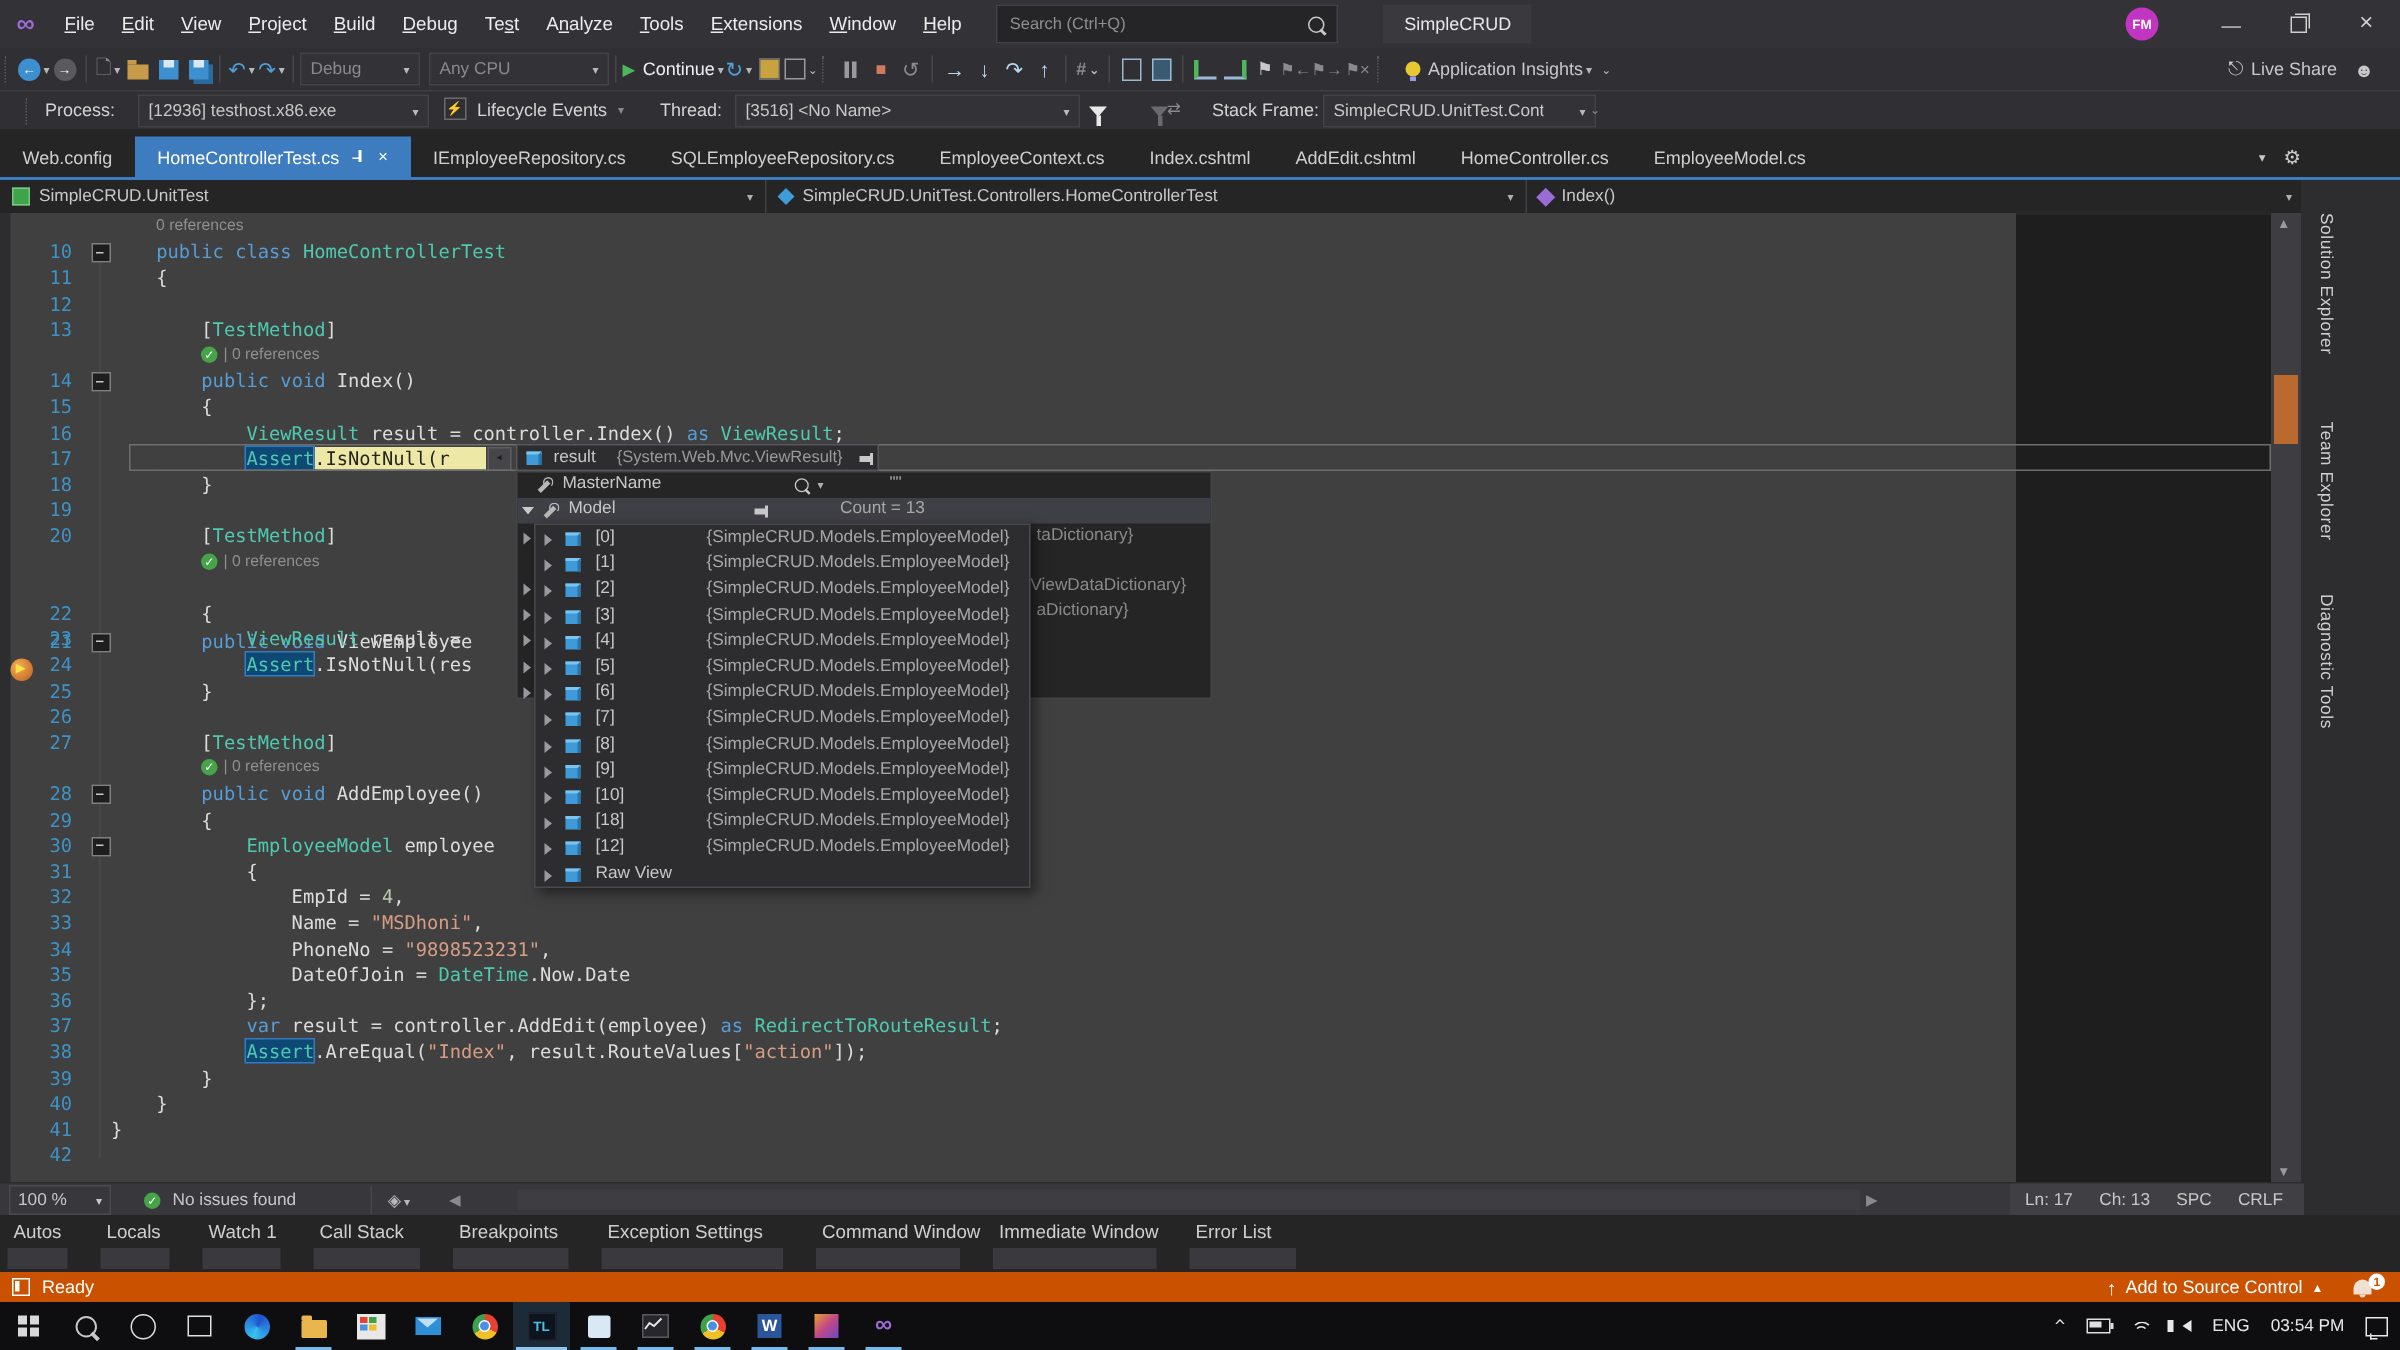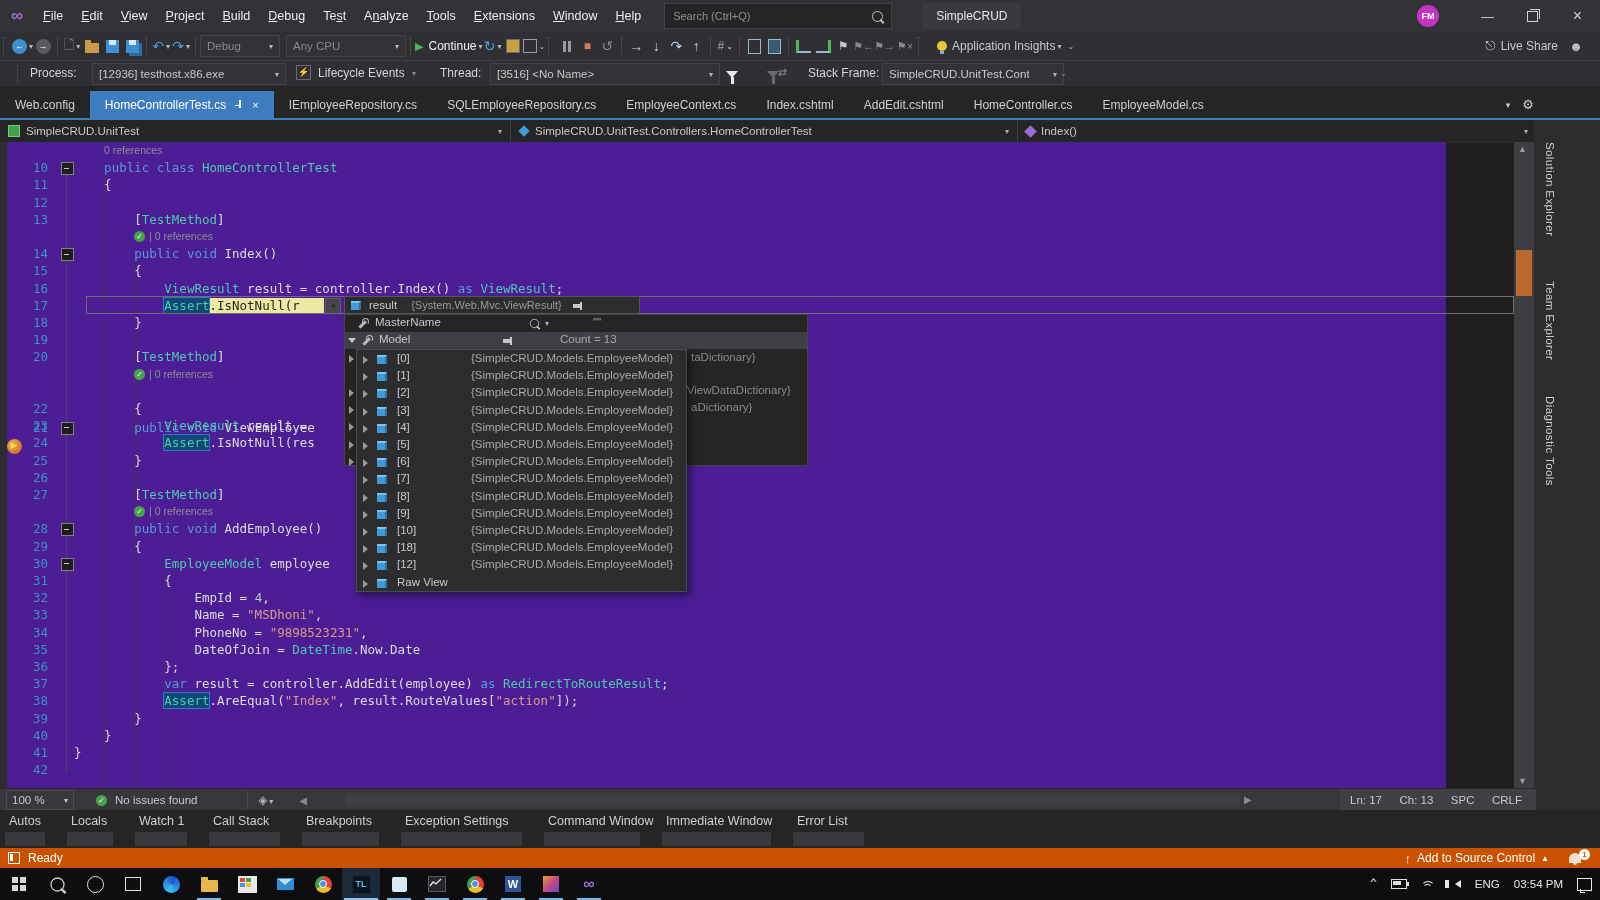--- a/index.html
+++ b/index.html
@@ -57,21 +57,21 @@
   #tabstrip-right{margin-left:auto;display:flex;align-items:center;height:27px;padding-right:66px;gap:12px;color:#C8C8C8;}
   
   #breadcrumb{position:absolute;left:0;top:120px;width:1536px;height:22px;background:#252526;display:flex;border-bottom:1px solid #2A2A2B;}
   .crumb{height:22px;display:flex;align-items:center;padding:0 8px;border-right:1px solid #3F3F46;color:#C8C8C8;font-size:11.5px;}
   .crumb .arr{margin-left:auto;font-size:8px;color:#B0B0B0;}
   .ic-proj{width:10px;height:10px;background:#3FA34A;border:1px solid #7CC487;margin-right:6px;}
   .ic-class{width:10px;height:10px;margin-right:6px;background:#3E9CD6;transform:rotate(45deg) scale(.8);}
   .ic-method{width:9px;height:9px;margin-right:6px;background:#9B6BD6;transform:rotate(45deg);}
   #split-handle{position:absolute;left:1541px;top:122px;color:#C8C8C8;font-size:12px;}
   
-  #editor{position:absolute;left:0;top:142px;width:1446px;height:646px;background:#4c1d95;overflow:hidden;}
+  #editor{position:absolute;left:0;top:142px;width:1344px;height:646px;background:#404040;overflow:hidden;}
   #left-strip{position:absolute;left:0;top:0;width:7px;height:646px;background:#2D2D30;}
   .code-row{position:absolute;left:0;width:1514px;height:17.2px;font-family:"DejaVu Sans Mono",monospace;font-size:12.5px;line-height:17.2px;white-space:pre;}
   .lnum{position:absolute;left:0;top:0;width:48px;text-align:right;color:#3E92C4;font-family:"DejaVu Sans Mono",monospace;}
   .ctext{position:absolute;left:74px;top:0;}
   .tk-kw{color:#569CD6;} .tk-ty{color:#4EC9B0;} .tk-pl{color:#DCDCDC;} .tk-st{color:#D69D85;} .tk-nu{color:#B5CEA8;}
   .tk-sel{background:#0E4875;outline:1px solid #2D7CC4;color:#4EC9B0;}
   .tk-cur{background:#EDE8A6;color:#26261E;padding-right:24px;}
   .tk-dtc{display:inline-block;width:14px;height:14px;background:#46464A;border:1px solid #5E5E62;color:#1E1E1E;font-size:9px;line-height:13px;text-align:center;vertical-align:middle;margin-left:1px;}
   .lens{position:absolute;top:2px;color:#8F8F8F;font-size:10.5px;font-family:"Liberation Sans",sans-serif;display:flex;align-items:center;line-height:13px;}
   .checkc{display:inline-block;width:11px;height:11px;border-radius:50%;background:#47A348;color:#fff;font-size:8px;line-height:11px;text-align:center;margin-right:4px;}
@@ -83,21 +83,21 @@
   #bp-glyph:after{content:"▶";position:absolute;left:3.5px;top:1.2px;color:#F8E24A;font-size:8.5px;}
   #curline-border{position:absolute;left:86px;top:296px;width:1428px;height:18px;border:1px solid #6E6E70;box-sizing:border-box;}
   
   #vscroll{position:absolute;left:1514px;top:142px;width:20px;height:646px;background:#3E3E42;}
   .sb-arrow{position:absolute;left:4px;color:#9A9A9E;font-size:9px;}
   #vscroll-mark{position:absolute;left:2px;top:108px;width:16px;height:46px;background:#BA6A2E;}
   #rightpanel{position:absolute;left:1534px;top:120px;width:66px;height:690px;background:#2D2D30;}
   .side-tab{writing-mode:vertical-rl;color:#CFCFCF;font-size:11.5px;position:absolute;left:10px;letter-spacing:.4px;}
   
   .dt{position:absolute;box-sizing:border-box;font-size:11.5px;color:#C8C8C8;}
-  #dt-result{left:344px;top:296px;width:296px;height:18px;background:#2D2D30;border:1px solid #56565A;display:flex;align-items:center;}
+  #dt-result{left:344px;top:296px;width:242px;height:18px;background:#2D2D30;border:1px solid #56565A;display:flex;align-items:center;}
   #dt-main{left:344px;top:314px;width:464px;height:152px;background:#252526;border:1px solid #454548;}
   #dt-items{left:356px;top:349px;width:331px;height:243px;background:#2D2D30;border:1px solid #4A4A4E;box-shadow:3px 3px 8px rgba(0,0,0,.5);}
   .dt-row{position:absolute;left:0;width:100%;height:17.2px;}
   .dt-row .nm{position:absolute;top:1px;}
   .dt-row .vl{position:absolute;top:1px;color:#A8A8A8;}
   .tri-r{width:0;height:0;border-top:4px solid transparent;border-bottom:4px solid transparent;border-left:5px solid #9A9A9E;position:absolute;}
   .tri-dn{width:0;height:0;border-left:4px solid transparent;border-right:4px solid transparent;border-top:5px solid #C8C8C8;position:absolute;}
   .cube{position:absolute;width:10px;height:9px;background:#3F9BD8;border-top:2px solid #7CC4EE;border-right:2px solid #2C74A8;box-sizing:border-box;}
   .wrench-ic{position:absolute;width:11px;height:11px;}
   .wrench-ic:before{content:"";position:absolute;left:1px;top:5px;width:9px;height:2.5px;background:#B8B8B8;transform:rotate(-45deg);}

